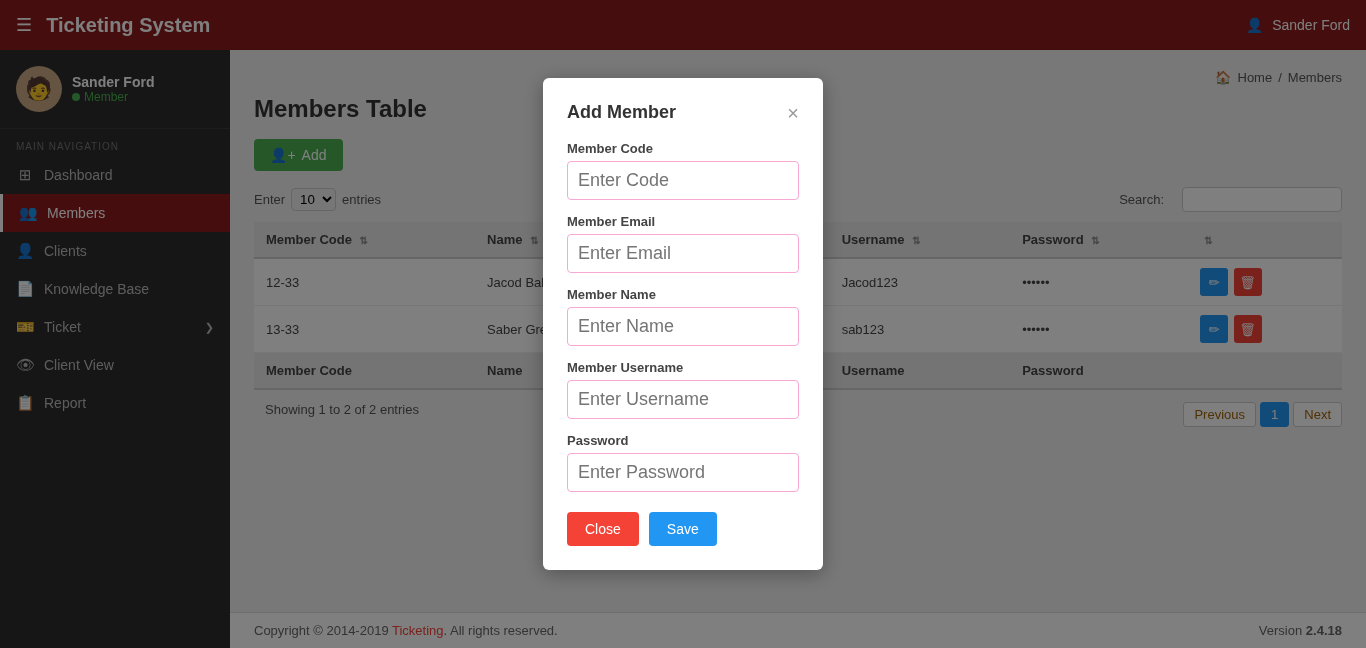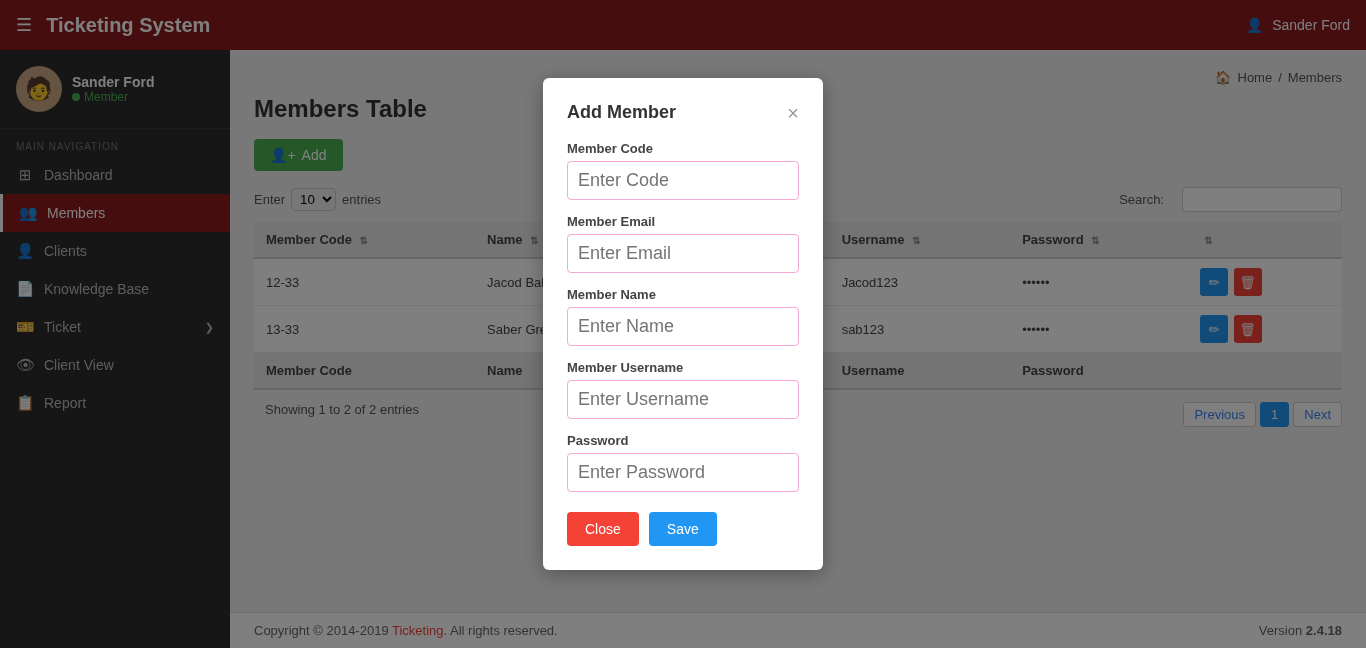--- a/index.html
+++ b/index.html
@@ -54,21 +54,21 @@
     .badge { display: inline-block; padding: 3px 10px; border-radius: 3px; color: #fff; font-size: 12px; }
     .badge-admin { background: #4caf50; }
     .badge-member { background: #2196f3; }
 
     .action-btn { border: none; border-radius: 3px; width: 28px; height: 28px; cursor: pointer; color: #fff; font-size: 13px; margin-right: 2px; }
     .btn-edit { background: #2196f3; }
     .btn-delete { background: #f44336; }
 
     .table-footer { display: flex; align-items: flex-start; justify-content: space-between; margin-top: 12px; font-size: 13px; color: #555; margin-left: 11px; }
     .pagination { display: flex; gap: 4px; }
-    .page-btn { padding: 4px 10px; border: 1px solid #ccc; background: #fff; border-radius: 3px; cursor: pointer; font-size: 13px; color: #3b82f6; }
+    .page-btn { padding: 4px 10px; border: 1px solid #ccc; background: #fff; border-radius: 3px; cursor: pointer; font-size: 13px; color: #a16207; }
     .page-btn.active { background: #2196f3; color: #fff; border-color: #2196f3; }
     .page-btn:disabled { color: #aaa; cursor: default; }
 
     
     .footer { background: #fff; border-top: 1px solid #ddd; padding: 10px 24px; font-size: 13px; color: #666; display: flex; justify-content: space-between; flex-shrink: 0; }
     .footer a { color: #f44336; text-decoration: none; }
 
     
     .overlay { position: fixed; top: 0; left: 0; width: 100%; height: 100%; background: rgba(0,0,0,0.5); z-index: 100; display: flex; align-items: center; justify-content: center; }
     .modal { background: #fff; border-radius: 6px; width: 280px; padding: 24px; position: relative; box-shadow: 0 4px 20px rgba(0,0,0,0.3); }

